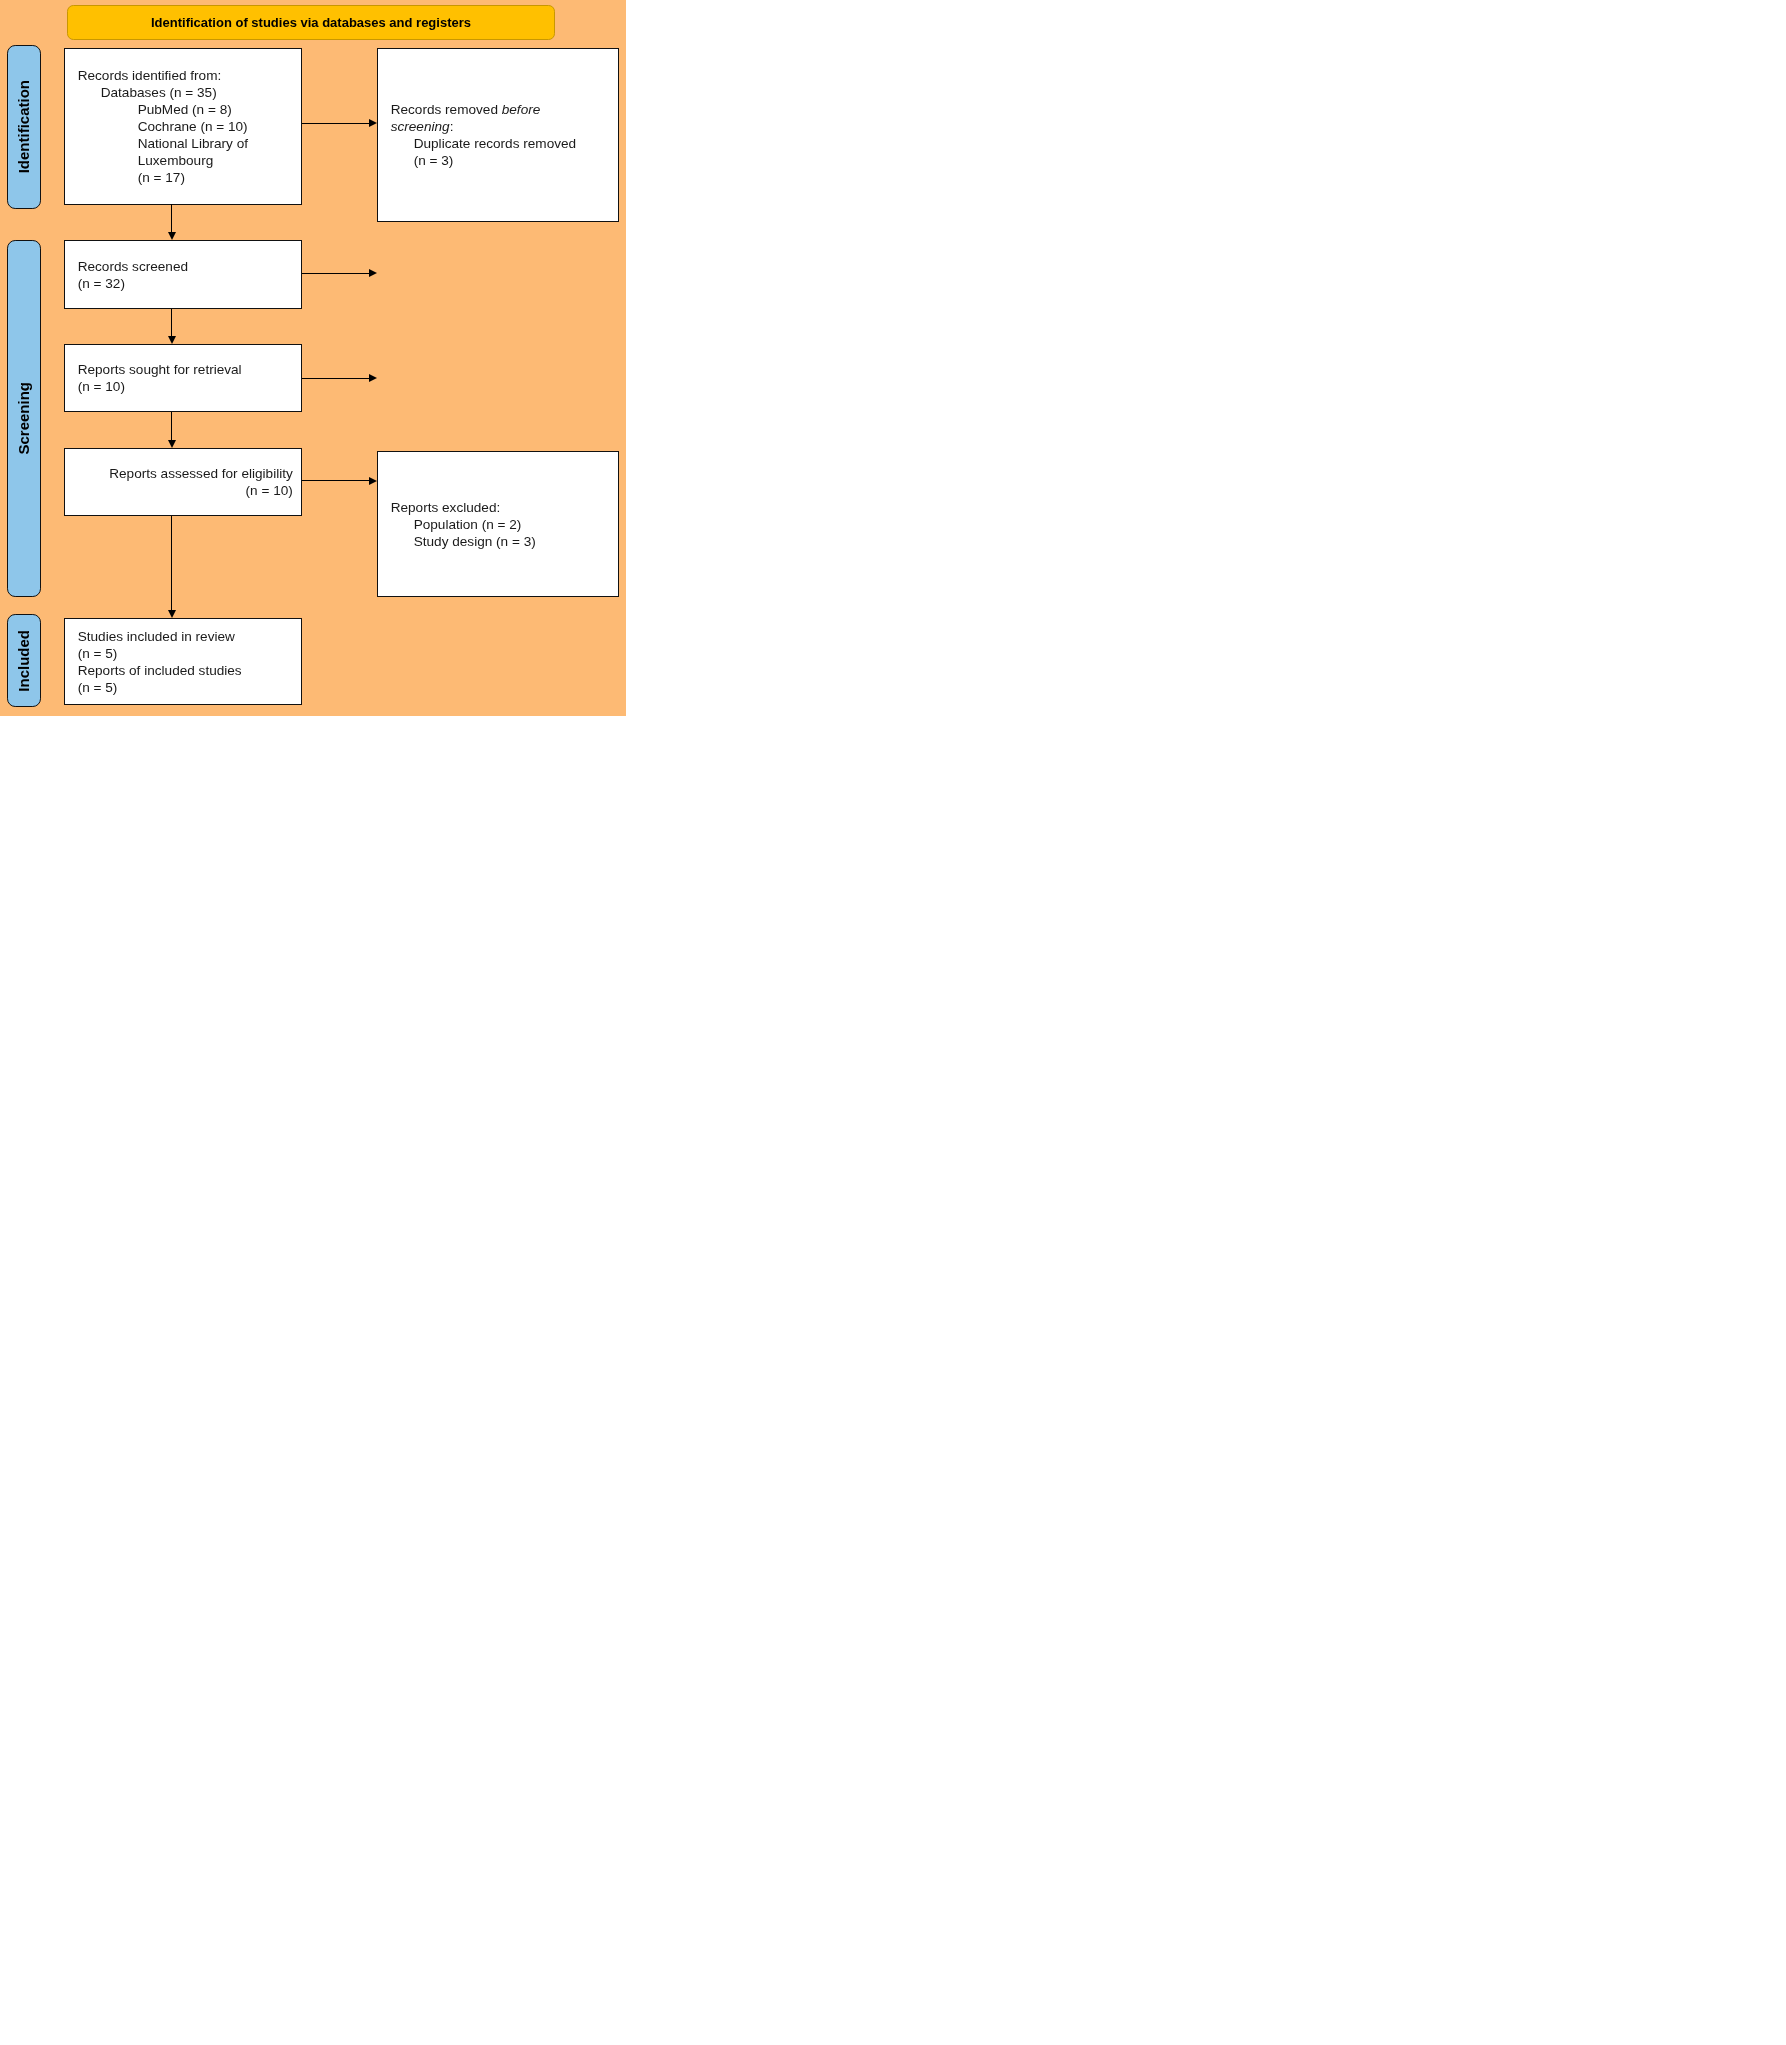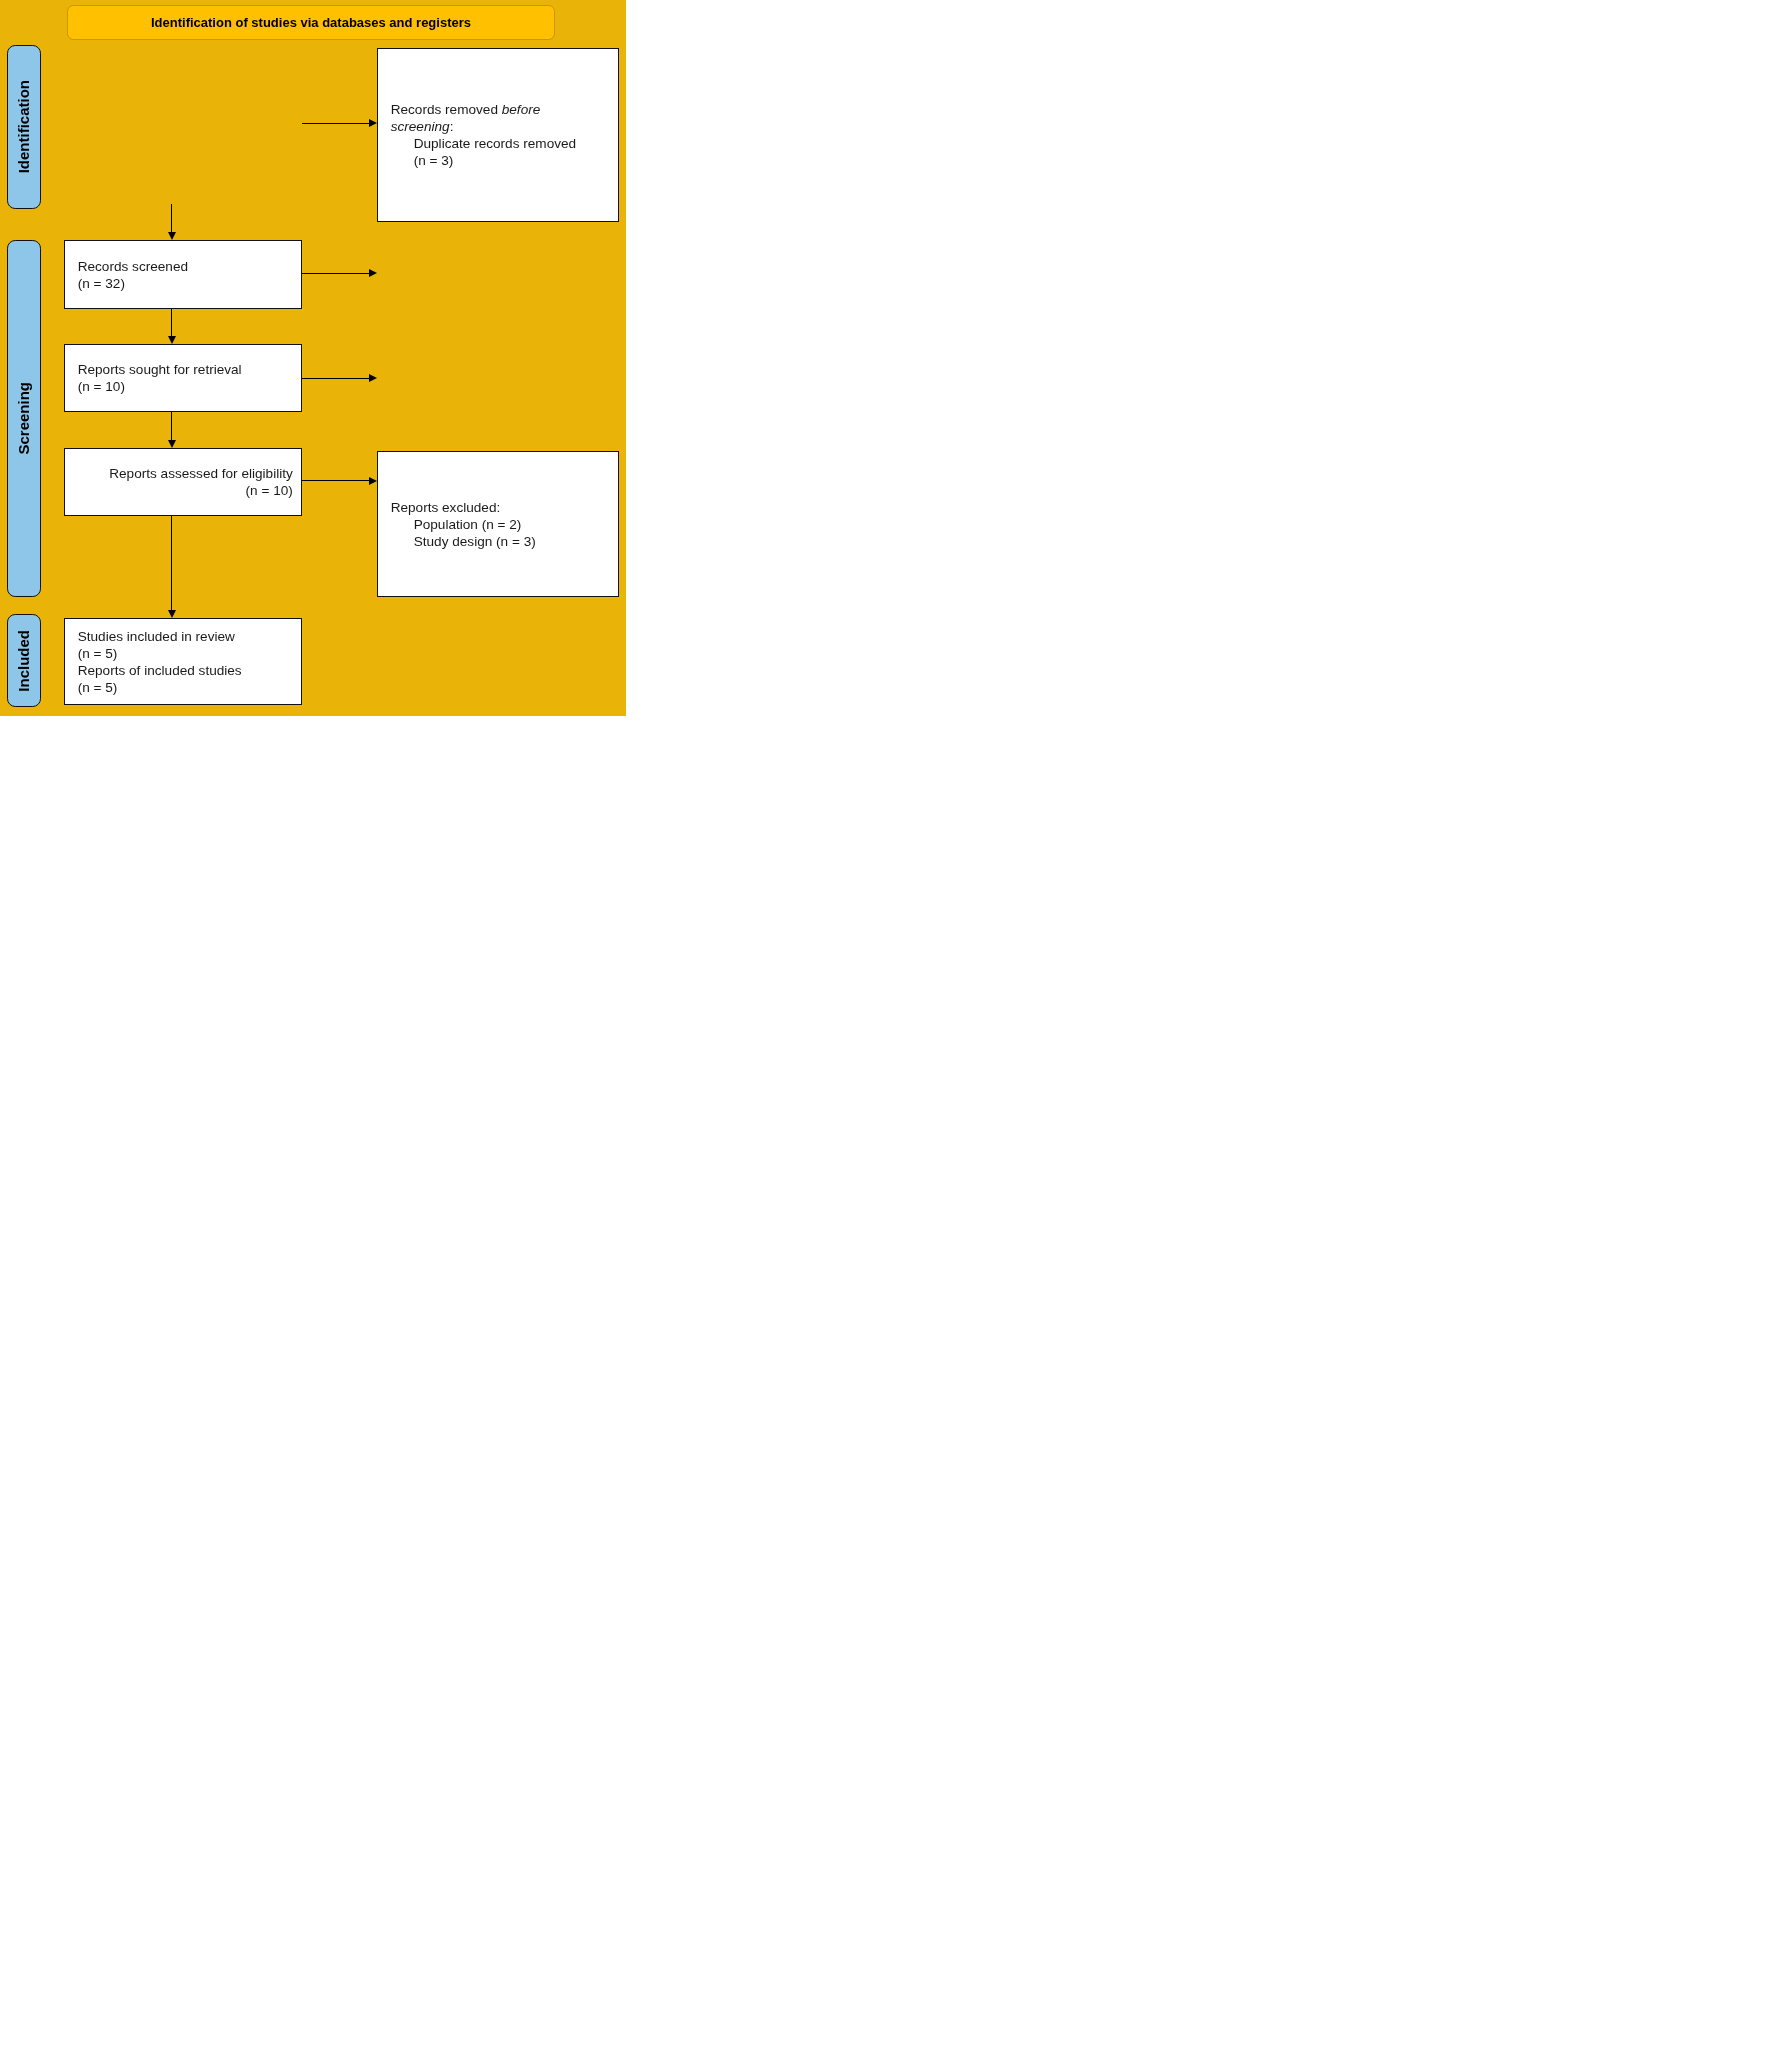--- a/index.html
+++ b/index.html
@@ -2,21 +2,21 @@
 <html style="--banner-fill: #FFC000; --banner-border: #C99700; --stage-fill: #8EC6EA; --stage-border: #111111; --box-border: #111111; --arrow: #000000; --text: #1a1a1a;font-size:7.3px"><head>
 <meta charset="utf-8">
 <style>
   :root{
     --banner-fill:#FFC000; --banner-border:#C99700;
     --stage-fill:#8EC6EA; --stage-border:#111111;
     --box-border:#111111; --arrow:#000000; --text:#1a1a1a;
   }
   html,body{margin:0;padding:0;background:#ffffff;}
   body{font-family:"Liberation Sans", sans-serif; color:var(--text);}
-  .canvas{position:relative;width:626px;height:716px;background:#eab308;overflow:hidden;}
+  .canvas{position:relative;width:626px;height:716px;background:#fdba74;overflow:hidden;}
 
   .banner{position:absolute;left:67px;top:4.5px;width:488px;height:35px;
     background:var(--banner-fill);border:1.4px solid var(--banner-border);border-radius:6.4px;
     display:flex;align-items:center;justify-content:center;box-sizing:border-box;}
   .banner span{font-size:13px;font-weight:bold;color:#000;}
 
   .stage{position:absolute;left:6.8px;width:34px;background:var(--stage-fill);
     border:1.8px solid var(--stage-border);border-radius:8.2px;box-sizing:border-box;
     display:flex;align-items:center;justify-content:center;}
   .stage span{writing-mode:vertical-rl;transform:rotate(180deg);
@@ -76,20 +76,31 @@
   <div class="stage stage-identification">
     <span>Identification</span>
   </div>
   <div class="stage stage-screening">
     <span>Screening</span>
   </div>
   <div class="stage stage-included">
     <span>Included</span>
   </div>
 
+  <div class="box box-identified">
+    <div class="box-text">
+      <span class="line">Records identified from:</span>
+      <span class="line ind1">Databases (n = 35)</span>
+      <span class="line ind2">PubMed (n = 8)</span>
+      <span class="line ind2">Cochrane (n = 10)</span>
+      <span class="line ind2">National Library of</span>
+      <span class="line ind2">Luxembourg</span>
+      <span class="line ind2">(n = 17)</span>
+    </div>
+  </div>
 
   <div class="box box-removed">
     <div class="box-text">
       <span class="line"><span>Records removed </span><span class="it">before</span></span>
       <span class="line"><span class="it">screening</span><span>:</span></span>
       <span class="line ind1">Duplicate records removed</span>
       <span class="line ind1">(n = 3)</span>
     </div>
   </div>
 

